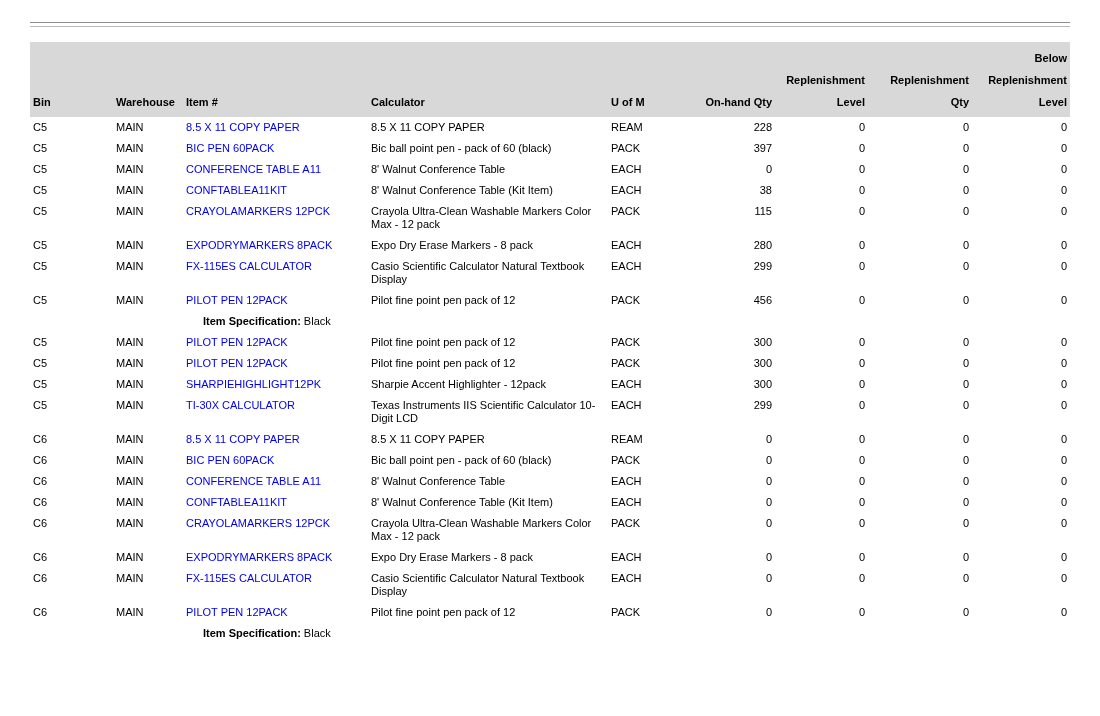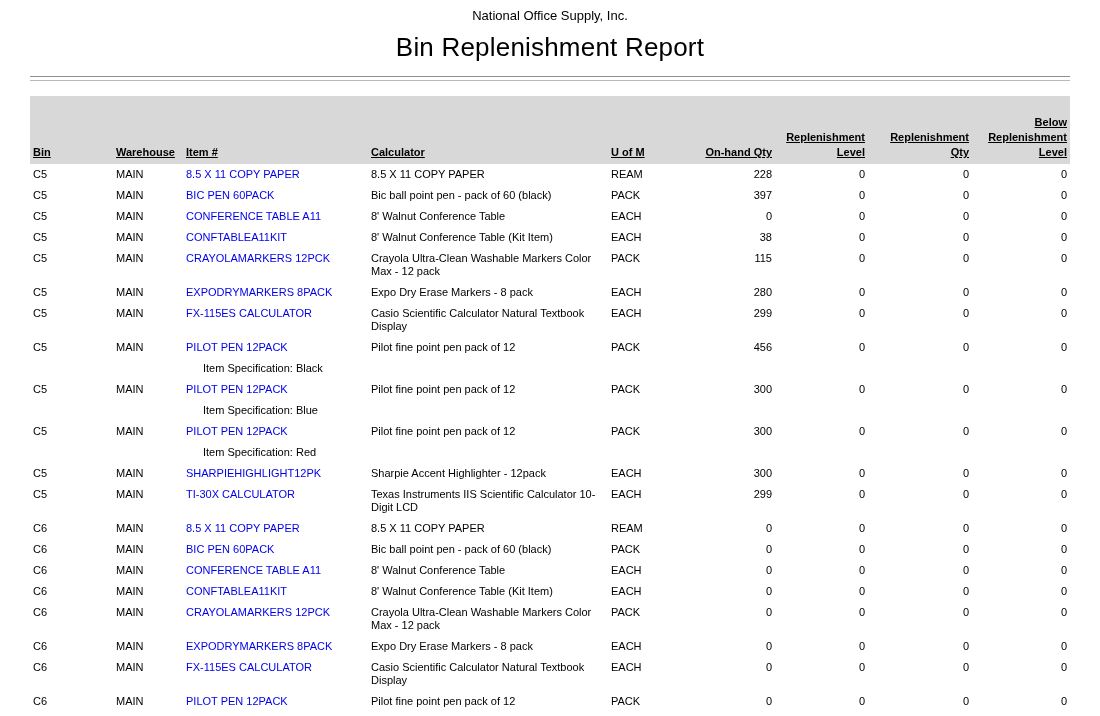--- a/index.html
+++ b/index.html
@@ -37,48 +37,43 @@
     width: 1040px;
     margin-top: 15px;
     font-size: 11px;
   }
   thead tr {
     background: var(--header-bg, #d8d8d8);
     height: 52px;
   }
   th {
     font-weight: bold;
-    text-decoration: underline;
     vertical-align: bottom;
-    padding: 19px 3px 4px 3px;
+    padding: 5px 3px 4px 3px;
     font-size: 11px;
-    line-height: 15px;
+    line-height: 22px;
   }
   th.l, td.l { text-align: left; }
   th.r, td.r { text-align: right; }
   td {
     vertical-align: top;
     padding: 4px 3px;
     line-height: 13px;
   }
   td.item {
     color: var(--link-color, #0000ee);
     cursor: pointer;
   }
   td.spec { padding-left: 20px; }
-  .spec-label { font-weight: normal; }
+  .spec-label { font-weight: bold; }
 </style>
 </head>
 <body>
 
 <div class="page">
-  <div class="report-header">
-    <div class="company">National Office Supply, Inc.</div>
-    <div class="title">Bin Replenishment Report</div>
-  </div>
   <div class="double-rule"></div>
 
   <table class="report">
     <colgroup>
       <col style="width:83px">
       <col style="width:70px">
       <col style="width:185px">
       <col style="width:240px">
       <col style="width:80px">
       <col style="width:87px">
@@ -201,45 +196,29 @@
     <td class="l">MAIN</td>
     <td class="l item">PILOT PEN 12PACK</td>
     <td class="l">Pilot fine point pen pack of 12</td>
     <td class="l">PACK</td>
     <td class="r">300</td>
     <td class="r">0</td>
     <td class="r">0</td>
     <td class="r">0</td>
   </tr>
         <tr>
-    <td></td>
-    <td></td>
-    <td class="l spec" colspan="7">
-      <span class="spec-label">Item Specification:</span>
-      <span>Blue</span>
-    </td>
-  </tr>
-        <tr>
     <td class="l">C5</td>
     <td class="l">MAIN</td>
     <td class="l item">PILOT PEN 12PACK</td>
     <td class="l">Pilot fine point pen pack of 12</td>
     <td class="l">PACK</td>
     <td class="r">300</td>
     <td class="r">0</td>
     <td class="r">0</td>
     <td class="r">0</td>
-  </tr>
-        <tr>
-    <td></td>
-    <td></td>
-    <td class="l spec" colspan="7">
-      <span class="spec-label">Item Specification:</span>
-      <span>Red</span>
-    </td>
   </tr>
         <tr>
     <td class="l">C5</td>
     <td class="l">MAIN</td>
     <td class="l item">SHARPIEHIGHLIGHT12PK</td>
     <td class="l">Sharpie Accent Highlighter - 12pack</td>
     <td class="l">EACH</td>
     <td class="r">300</td>
     <td class="r">0</td>
     <td class="r">0</td>

